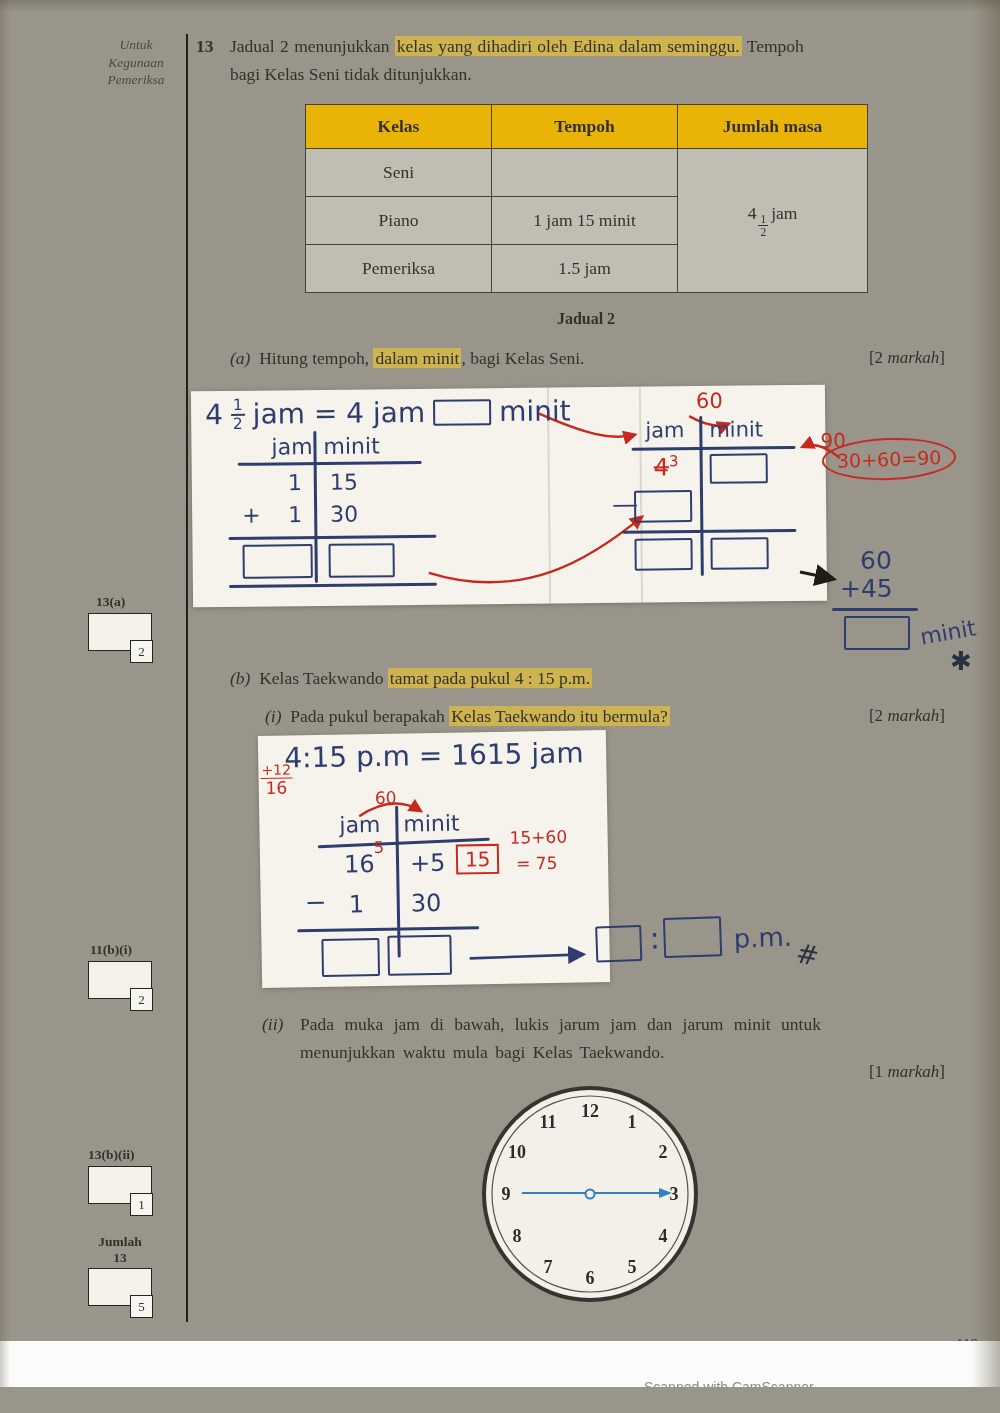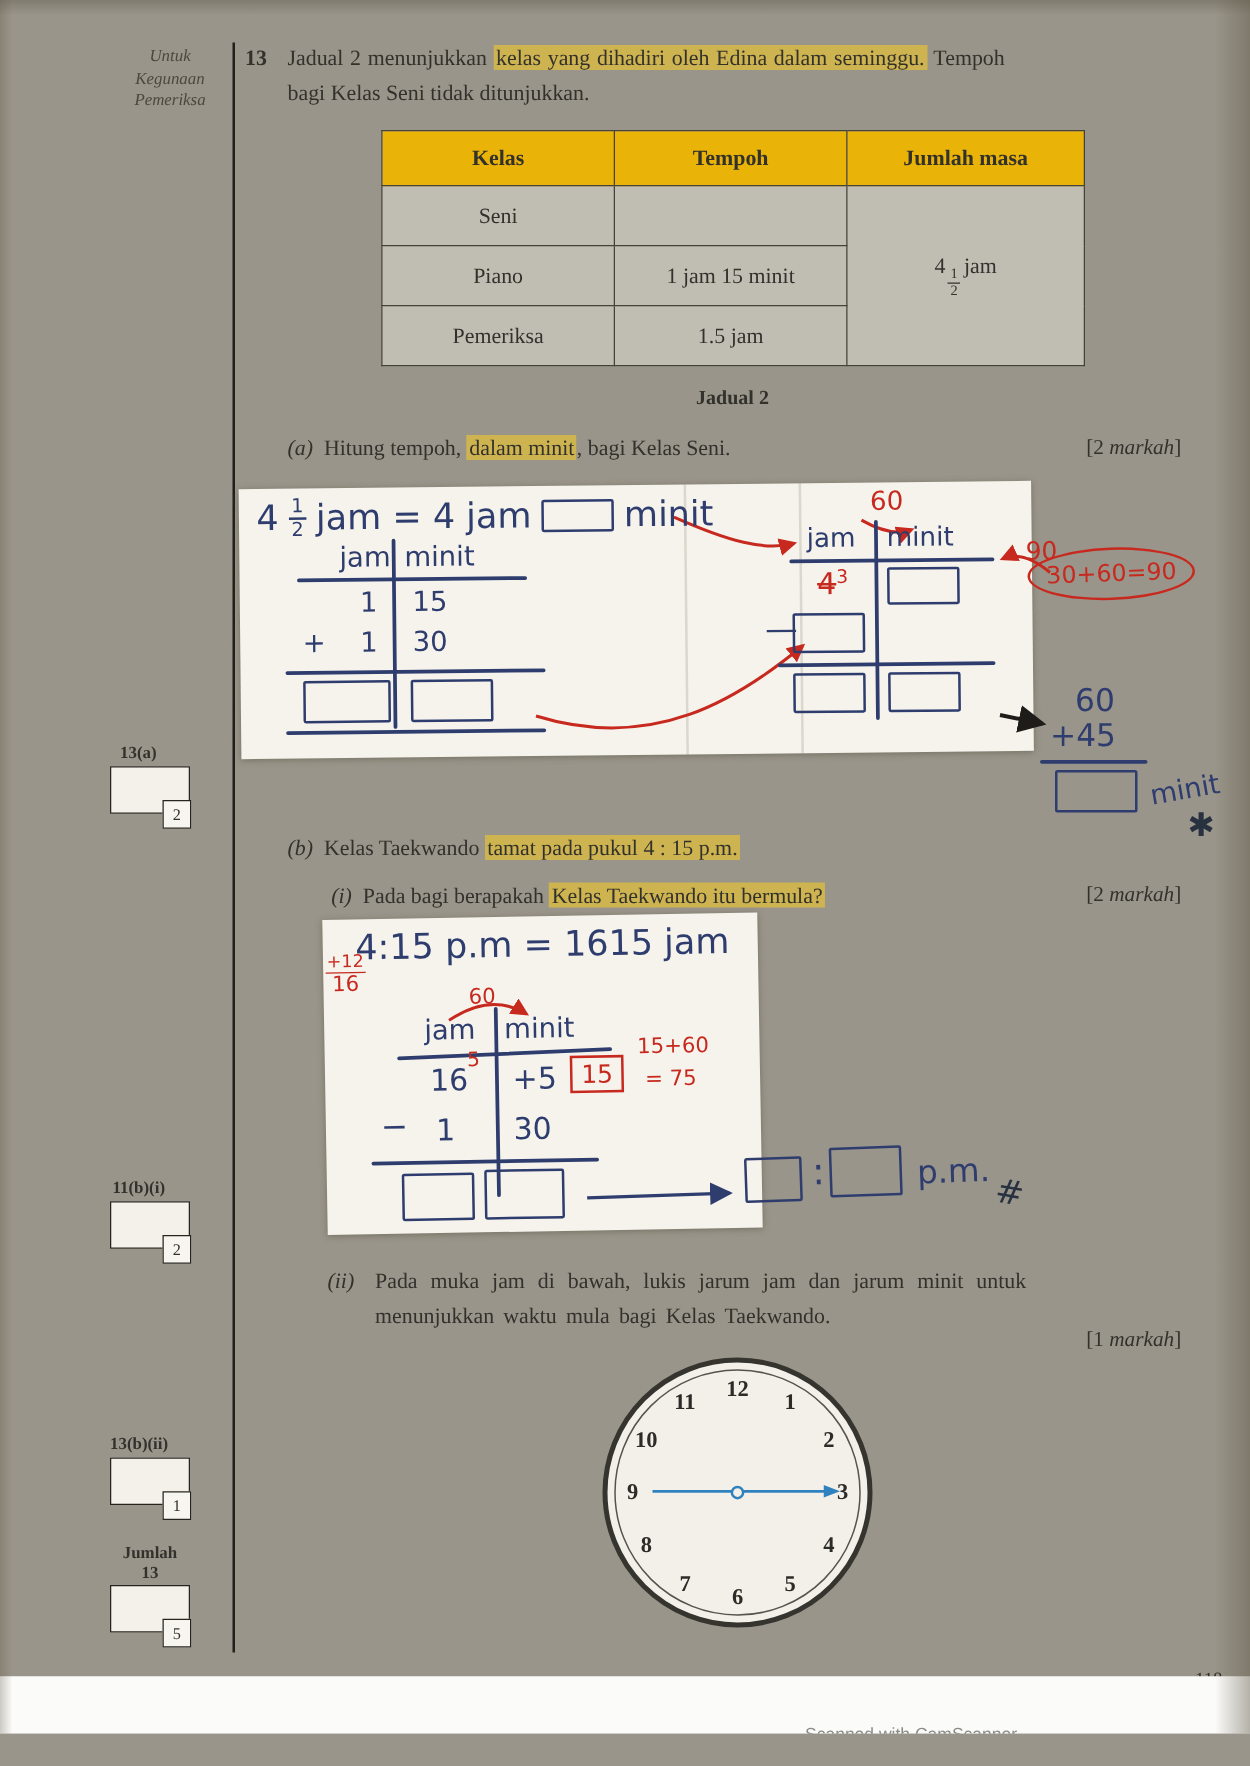--- a/index.html
+++ b/index.html
@@ -241,21 +241,21 @@
       <div class="sb-mark">2</div>
     </div>
   </div>
 
   <div class="part-row" style="left:230px; top:668px;">
     <span class="plabel">(b)</span>&nbsp;
     <span>Kelas Taekwando </span><span class="hl">tamat pada pukul 4 : 15 p.m.</span>
   </div>
   <div class="part-row" style="left:265px; top:706px;">
     <span class="plabel">(i)</span>&nbsp;
-    <span>Pada bagi berapakah </span><span class="hl">Kelas Taekwando itu bermula?</span>
+    <span>Pada pukul berapakah </span><span class="hl">Kelas Taekwando itu bermula?</span>
   </div>
   <div class="marks" style="top:706px;">
     <span>[2 </span><i>markah</i><span>]</span>
   </div>
 
   <div class="patch patch-b">
     <svg class="patch-svg" width="348" height="252">
       <defs>
         <marker id="rb" markerWidth="8" markerHeight="8" refX="5" refY="3" orient="auto">
             <path d="M0,0 L6,3 L0,6 z" fill="#c8291f"></path>

